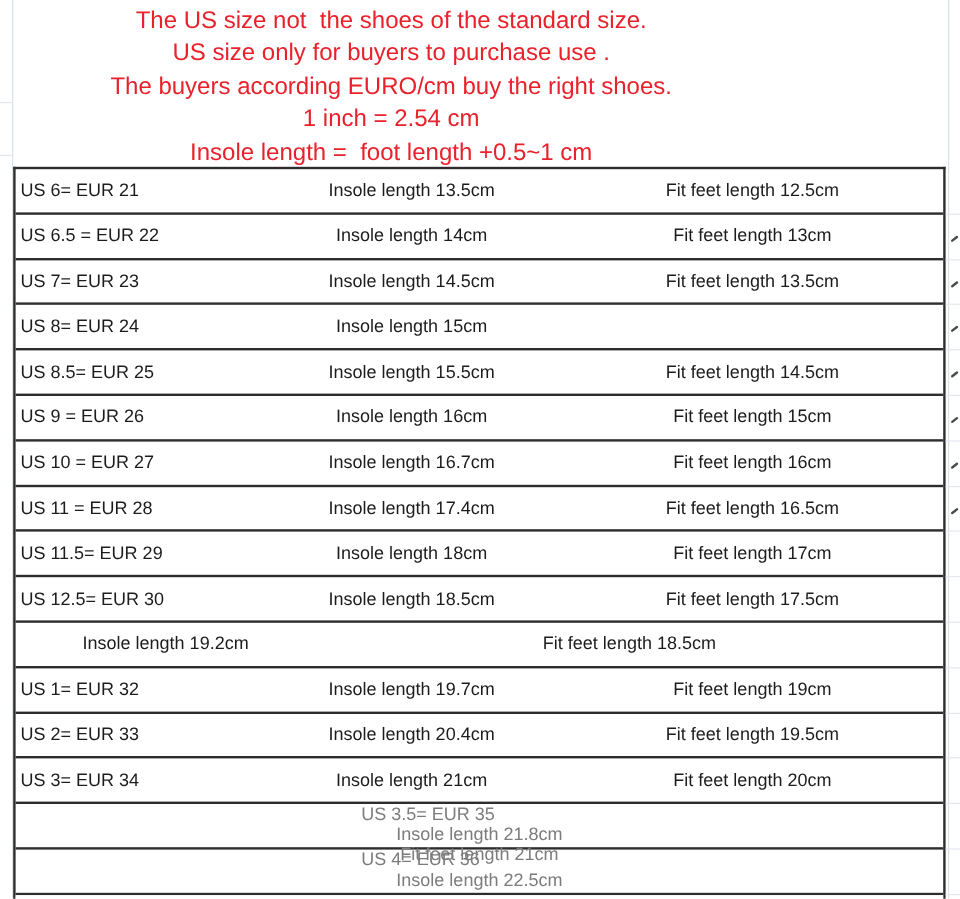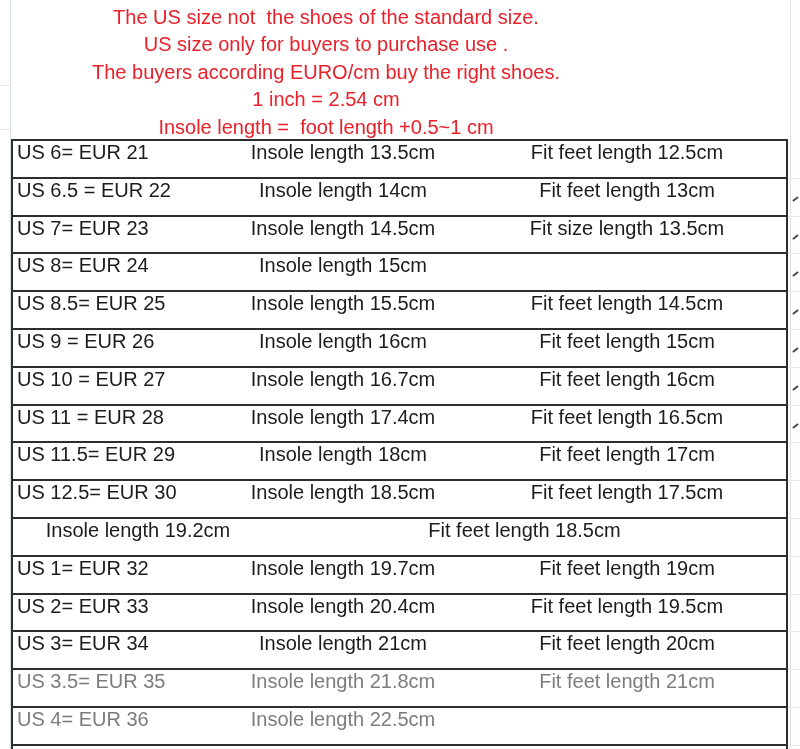--- a/index.html
+++ b/index.html
@@ -40,26 +40,26 @@
     border-bottom:none;
     background:#ffffff;
     display:flex;flex-direction:column;
   }
   .trow{
     flex:0 0 auto;
     height:37.8px;
     box-sizing:border-box;
     border-bottom:2px solid #2d2d2d;
     display:flex;
-    align-items:flex-start;
-    font-size:20px;
+    align-items:center;
+    font-size:15px;
     color:#1c1c1c;
     white-space:pre;
   }
-  .trow.muted{color:#7c7c7c;}
+  .trow.muted{color:#7c7c7c;flex-direction:column;}
   .cell-us{width:205px;padding-left:4px;box-sizing:border-box;text-align:left;}
   .cell-insole{width:250px;text-align:center;}
   .cell-fit{flex:1;text-align:center;}
   .partial-row{flex:1;background:#ffffff;}
 
   
   .edge-mark{
     position:absolute;
     left:792px;
     width:7px;height:2px;
@@ -92,21 +92,21 @@
 
   <div class="trow">
     <div class="cell-us">US 6.5 = EUR 22</div>
     <div class="cell-insole">Insole length 14cm</div>
     <div class="cell-fit">Fit feet length 13cm</div>
   </div>
 
   <div class="trow">
     <div class="cell-us">US 7= EUR 23</div>
     <div class="cell-insole">Insole length 14.5cm</div>
-    <div class="cell-fit">Fit size length 13.5cm</div>
+    <div class="cell-fit">Fit feet length 13.5cm</div>
   </div>
 
   <div class="trow">
     <div class="cell-us">US 8= EUR 24</div>
     <div class="cell-insole">Insole length 15cm</div>
   </div>
 
   <div class="trow">
     <div class="cell-us">US 8.5= EUR 25</div>
     <div class="cell-insole">Insole length 15.5cm</div>

